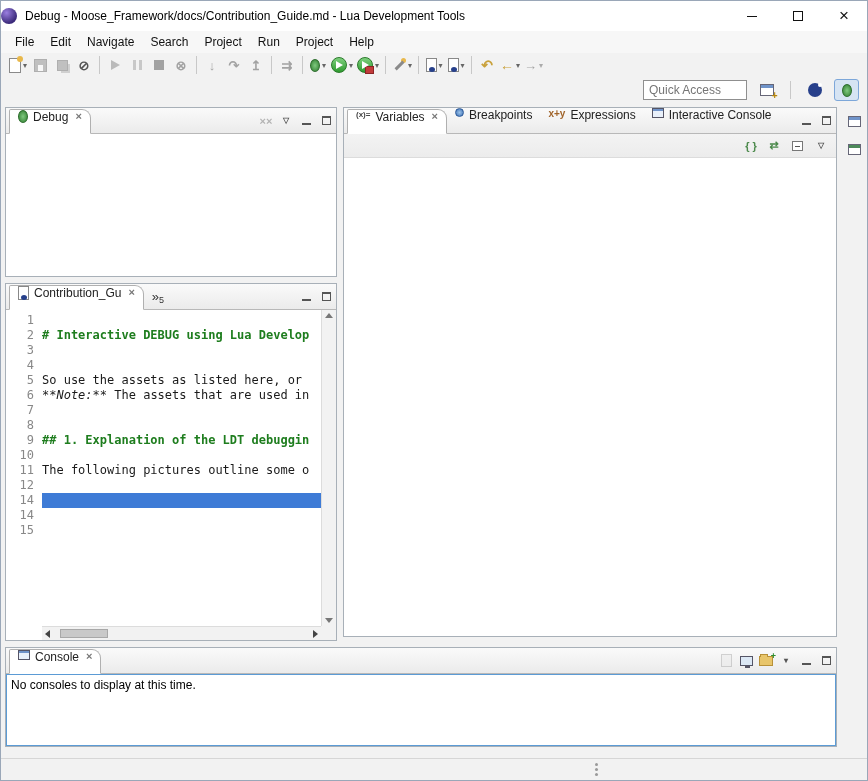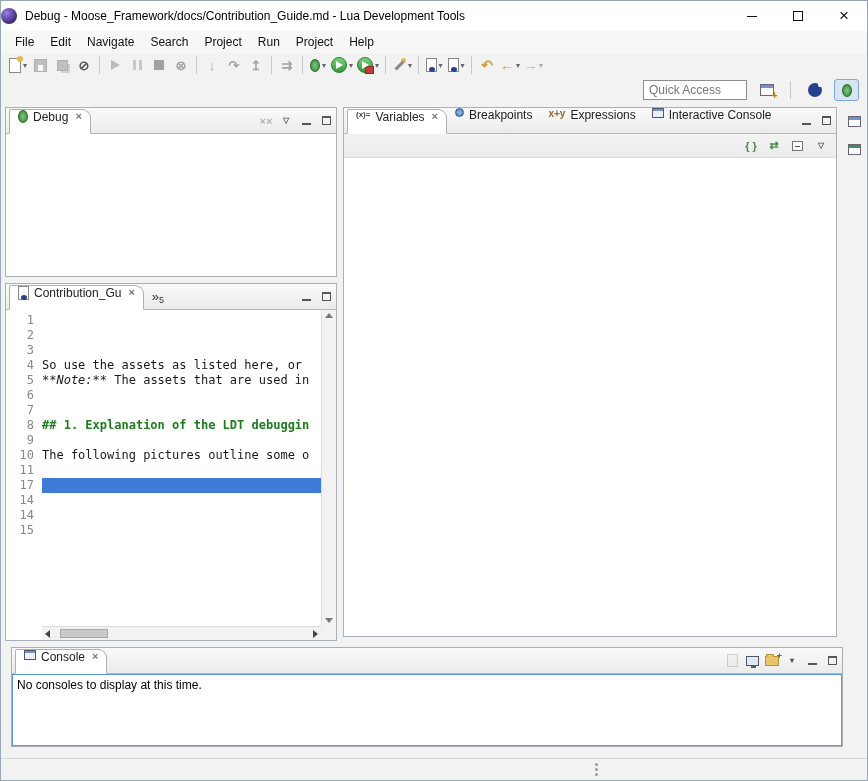--- a/index.html
+++ b/index.html
@@ -58,21 +58,21 @@
   .persp-btn.active { background:#d6e4f3; border-color:#7da7d9; }
   .open-persp-shape { width:14px; height:12px; border:1px solid #667; background:#fff; position:relative; }
   .open-persp-shape::before { content:""; position:absolute; left:0; top:0; right:0; height:3px; background:#6f93c9; }
   .open-persp-shape::after { content:"+"; position:absolute; right:-5px; bottom:-6px; color:#b8860b; font-size:10px; font-weight:bold; }
 
   
   .panel { position:absolute; background:#fff; border:1px solid #a8b0b8; display:flex; flex-direction:column; }
   .debug-panel   { left:4px;   top:106px; width:332px; height:170px; }
   .vars-panel    { left:342px; top:106px; width:494px; height:530px; }
   .editor-panel  { left:4px;   top:282px; width:332px; height:358px; }
-  .console-panel { left:4px;   top:646px; width:832px; height:100px;margin-left:6px; }
+  .console-panel { left:4px;   top:646px; width:832px; height:100px; }
 
   .tabrow { height:26px; flex:0 0 auto; background:linear-gradient(#fafafa,#ebebeb); border-bottom:1px solid #b8b8b8; display:flex; align-items:center; padding-left:3px; }
   .tabs-host { display:flex; align-items:center; height:100%; }
   .tab { height:100%; display:flex; align-items:flex-start; gap:5px; padding:0 8px; font-size:12px; color:#222; white-space:nowrap; }
   .tab.active { background:#fff; border:1px solid #b0b0b0; border-bottom-color:#fff; border-radius:2px 9px 0 0; margin-bottom:-1px; }
   .tab-close { color:#777; font-size:11px; font-weight:bold; margin-left:2px; }
   .tab-overflow { display:flex; align-items:flex-start; padding:1px 8px 0 8px; font-size:13px; color:#333; }
   .tab-overflow sub { font-size:9px; margin-top:6px; }
   .header-spacer { flex:1; }
   .hbtn { width:20px; height:18px; display:flex; align-items:center; justify-content:center; color:#555; font-size:11px; font-weight:bold; flex:0 0 auto; }
@@ -344,27 +344,28 @@
           <div class="lnum">2</div>
           <div class="lnum">3</div>
           <div class="lnum">4</div>
           <div class="lnum">5</div>
           <div class="lnum">6</div>
           <div class="lnum">7</div>
           <div class="lnum">8</div>
           <div class="lnum">9</div>
           <div class="lnum">10</div>
           <div class="lnum">11</div>
-          <div class="lnum">17</div>
+          <div class="lnum">12</div>
           <div class="lnum">14</div>
           <div class="lnum">14</div>
           <div class="lnum">15</div>
         </div>
       <div class="code">
           <div class="cline"></div>
+          <div class="cline"><span class="seg-h"># Interactive DEBUG using Lua Develop</span></div>
           <div class="cline"></div>
           <div class="cline"></div>
           <div class="cline"><span class="seg-n">So use the assets as listed here, or </span></div>
           <div class="cline"><span class="seg-em">**Note:**</span><span class="seg-n"> The assets that are used in</span></div>
           <div class="cline"></div>
           <div class="cline"></div>
           <div class="cline"><span class="seg-h">## 1. Explanation of the LDT debuggin</span></div>
           <div class="cline"></div>
           <div class="cline"><span class="seg-n">The following pictures outline some o</span></div>
           <div class="cline"></div>

